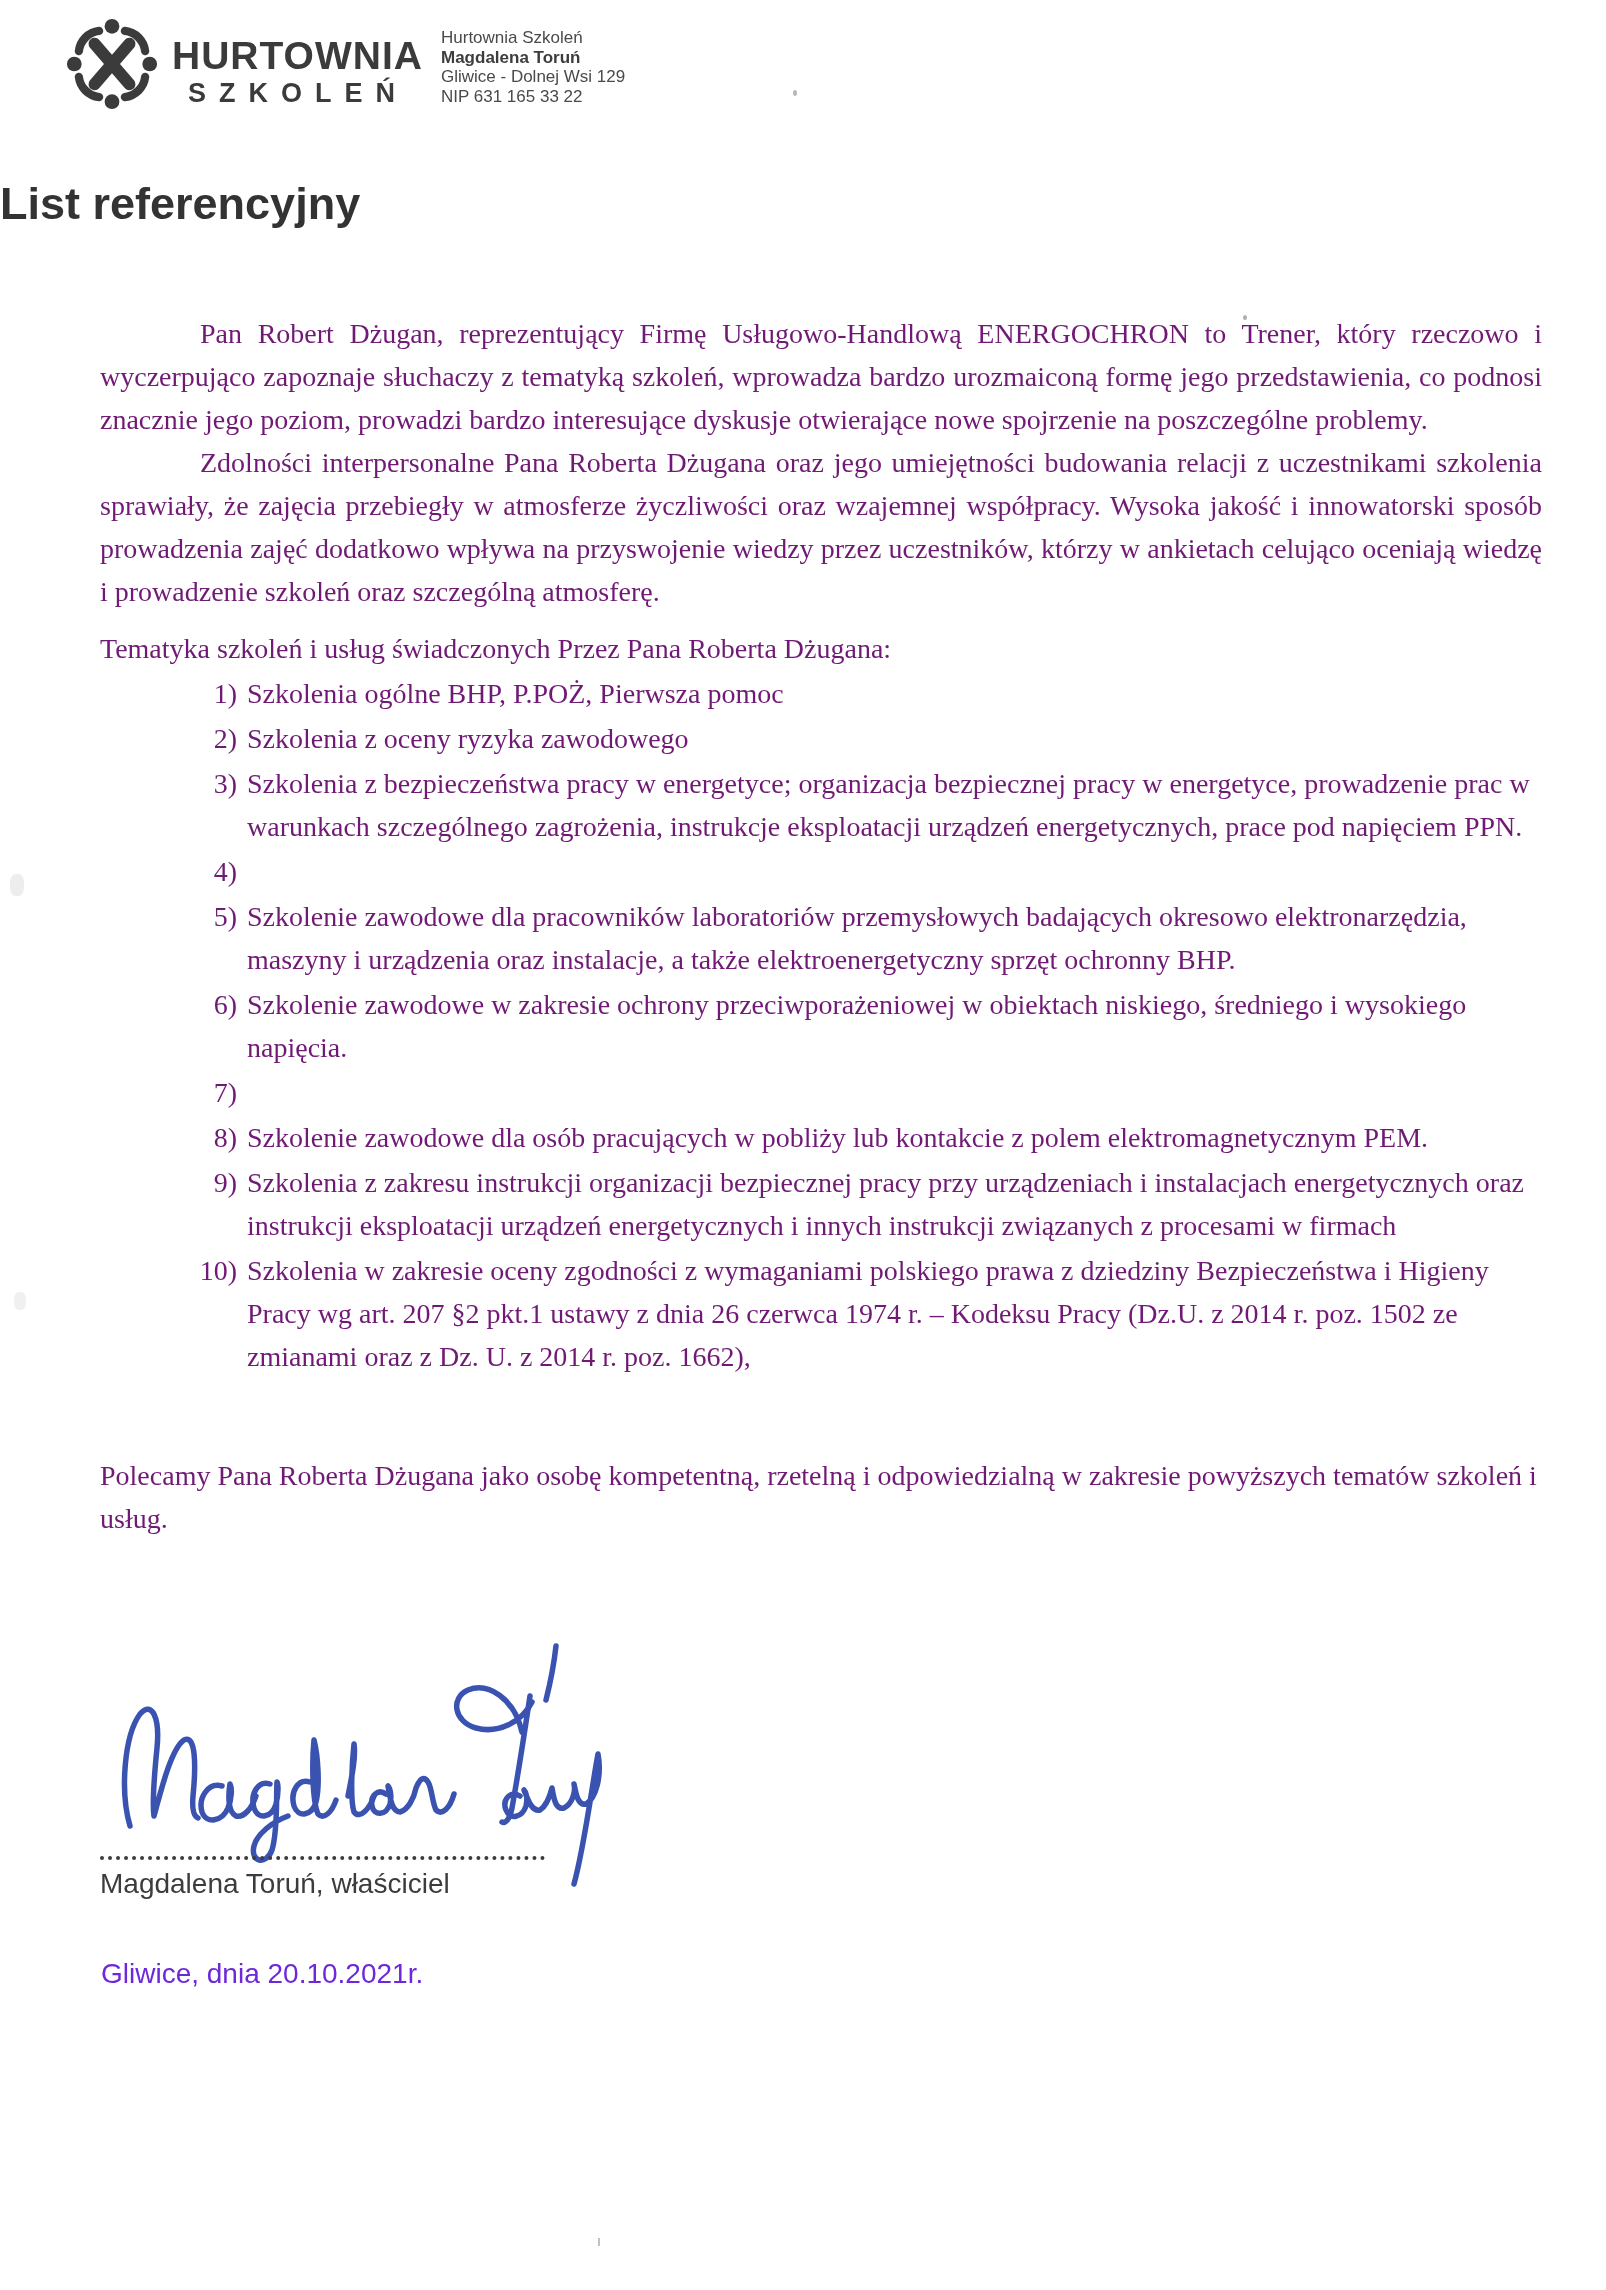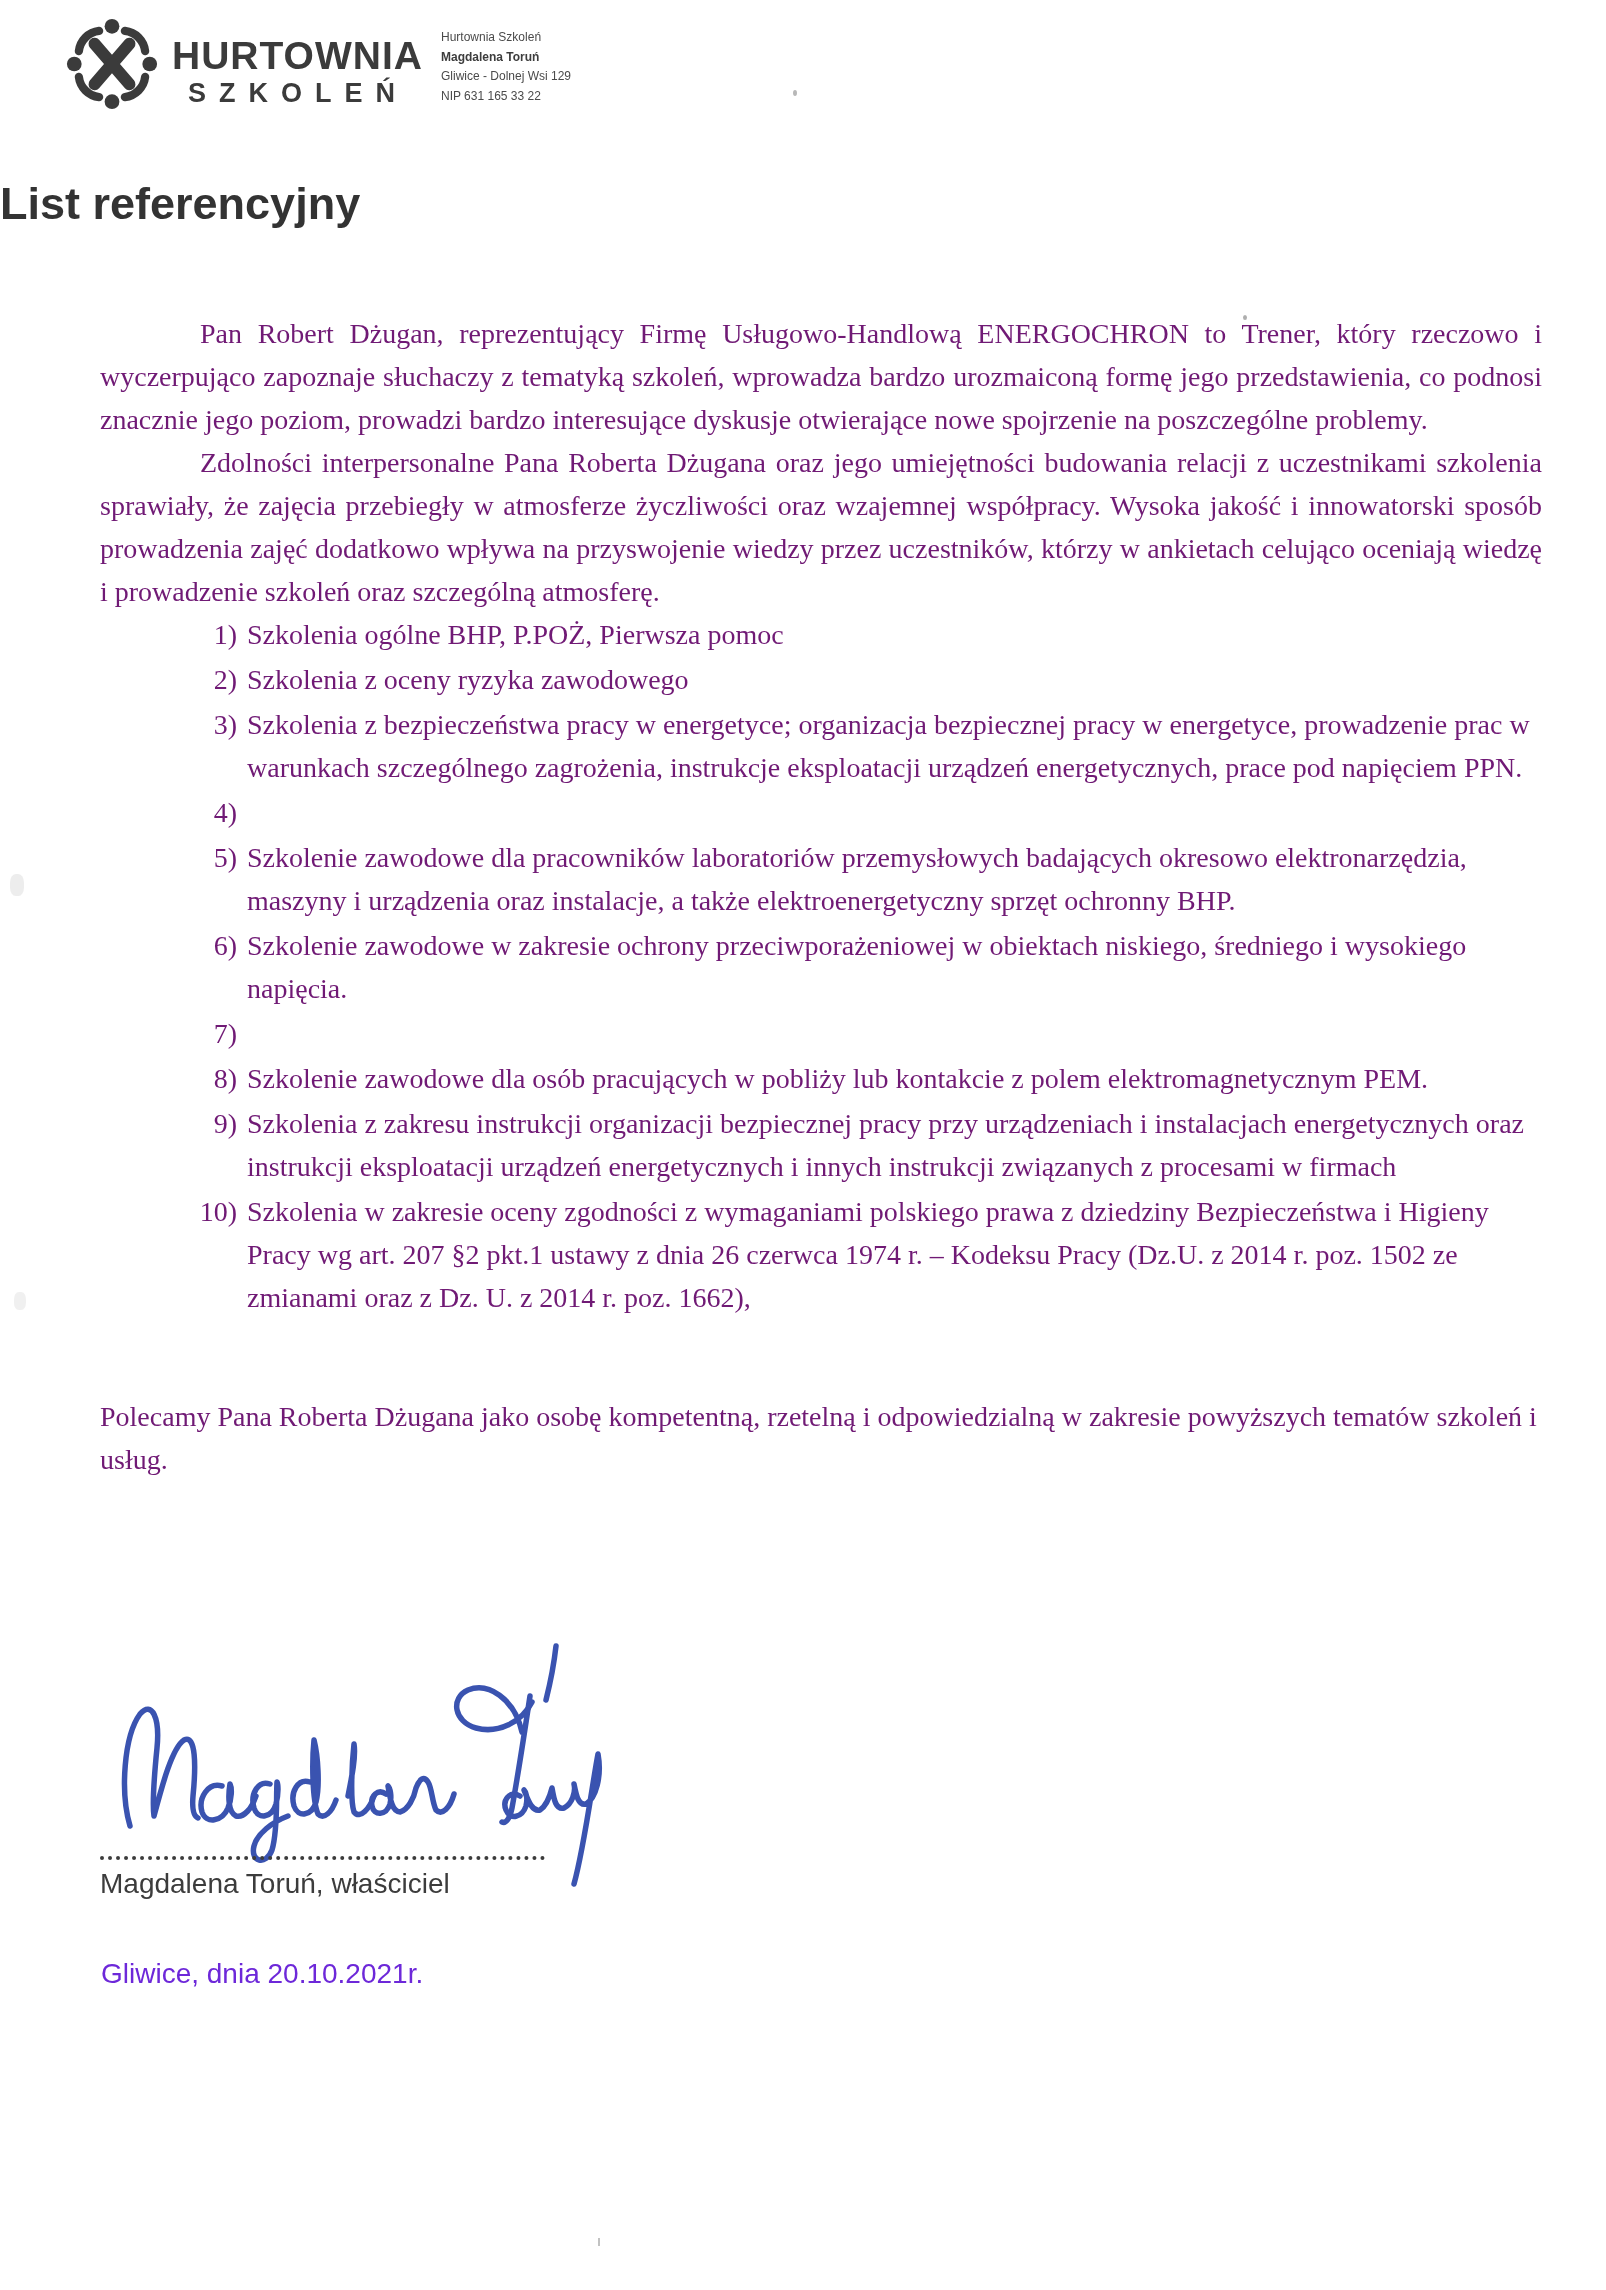--- a/index.html
+++ b/index.html
@@ -11,21 +11,21 @@
     color:#3a3a3a;
     overflow:hidden;
     margin:0 auto;
   }
   
   .logo-wrap{position:absolute;left:66px;top:16px;display:flex;align-items:flex-end;}
   .logo-icon{width:92px;height:92px;margin-top:2px;}
   .logo-text{margin-left:14px;margin-top:14px;color:#3b3b3b;}
   .logo-line1{font-size:39px;font-weight:bold;letter-spacing:1px;line-height:36px;}
   .logo-line2{font-size:27px;font-weight:bold;letter-spacing:13px;line-height:34px;margin-top:2px;margin-left:16px;}
-  .contact{position:absolute;left:441px;top:28px;font-size:12px;line-height:19.5px;color:#4a4a4a;}
+  .contact{position:absolute;left:441px;top:28px;font-size:17px;line-height:19.5px;color:#4a4a4a;}
   .contact .b{font-weight:bold;color:#3d3d3d;}
   
   .doc-title{
     position:absolute;top:178px;left:0;width:100%;
     text-align:left;font-size:45px;font-weight:bold;color:#333;
   }
   
   .content{
     position:absolute;left:100px;top:312px;width:1442px;
     font-size:28px;line-height:43px;color:#701a75;font-family:Liberation Serif, serif;
@@ -89,20 +89,21 @@
     <div>Gliwice - Dolnej Wsi 129</div>
     <div>NIP 631 165 33 22</div>
   </div>
 
   <div class="doc-title">List referencyjny</div>
 
   <div class="content">
     <p class="para">Pan Robert Dżugan, reprezentujący Firmę Usługowo-Handlową ENERGOCHRON  to Trener, który rzeczowo i wyczerpująco zapoznaje słuchaczy z tematyką szkoleń, wprowadza bardzo urozmaiconą formę jego przedstawienia, co podnosi znacznie jego poziom, prowadzi bardzo interesujące dyskusje otwierające nowe spojrzenie na poszczególne problemy.</p>
     <p class="para">Zdolności interpersonalne Pana Roberta Dżugana oraz jego umiejętności budowania relacji z uczestnikami szkolenia sprawiały, że zajęcia przebiegły w atmosferze życzliwości oraz wzajemnej współpracy. Wysoka jakość i innowatorski sposób prowadzenia zajęć dodatkowo wpływa na przyswojenie wiedzy przez uczestników, którzy w ankietach celująco oceniają wiedzę i prowadzenie szkoleń oraz szczególną atmosferę.</p>
 
+    <p class="para list-intro">Tematyka szkoleń i usług świadczonych Przez Pana Roberta Dżugana:</p>
 
     <div class="tlist">
       <div class="item">
         <span class="num">1)</span>
         <span class="txt">Szkolenia ogólne BHP, P.POŻ, Pierwsza pomoc</span>
       </div>
       <div class="item">
         <span class="num">2)</span>
         <span class="txt">Szkolenia z oceny ryzyka zawodowego</span>
       </div>

